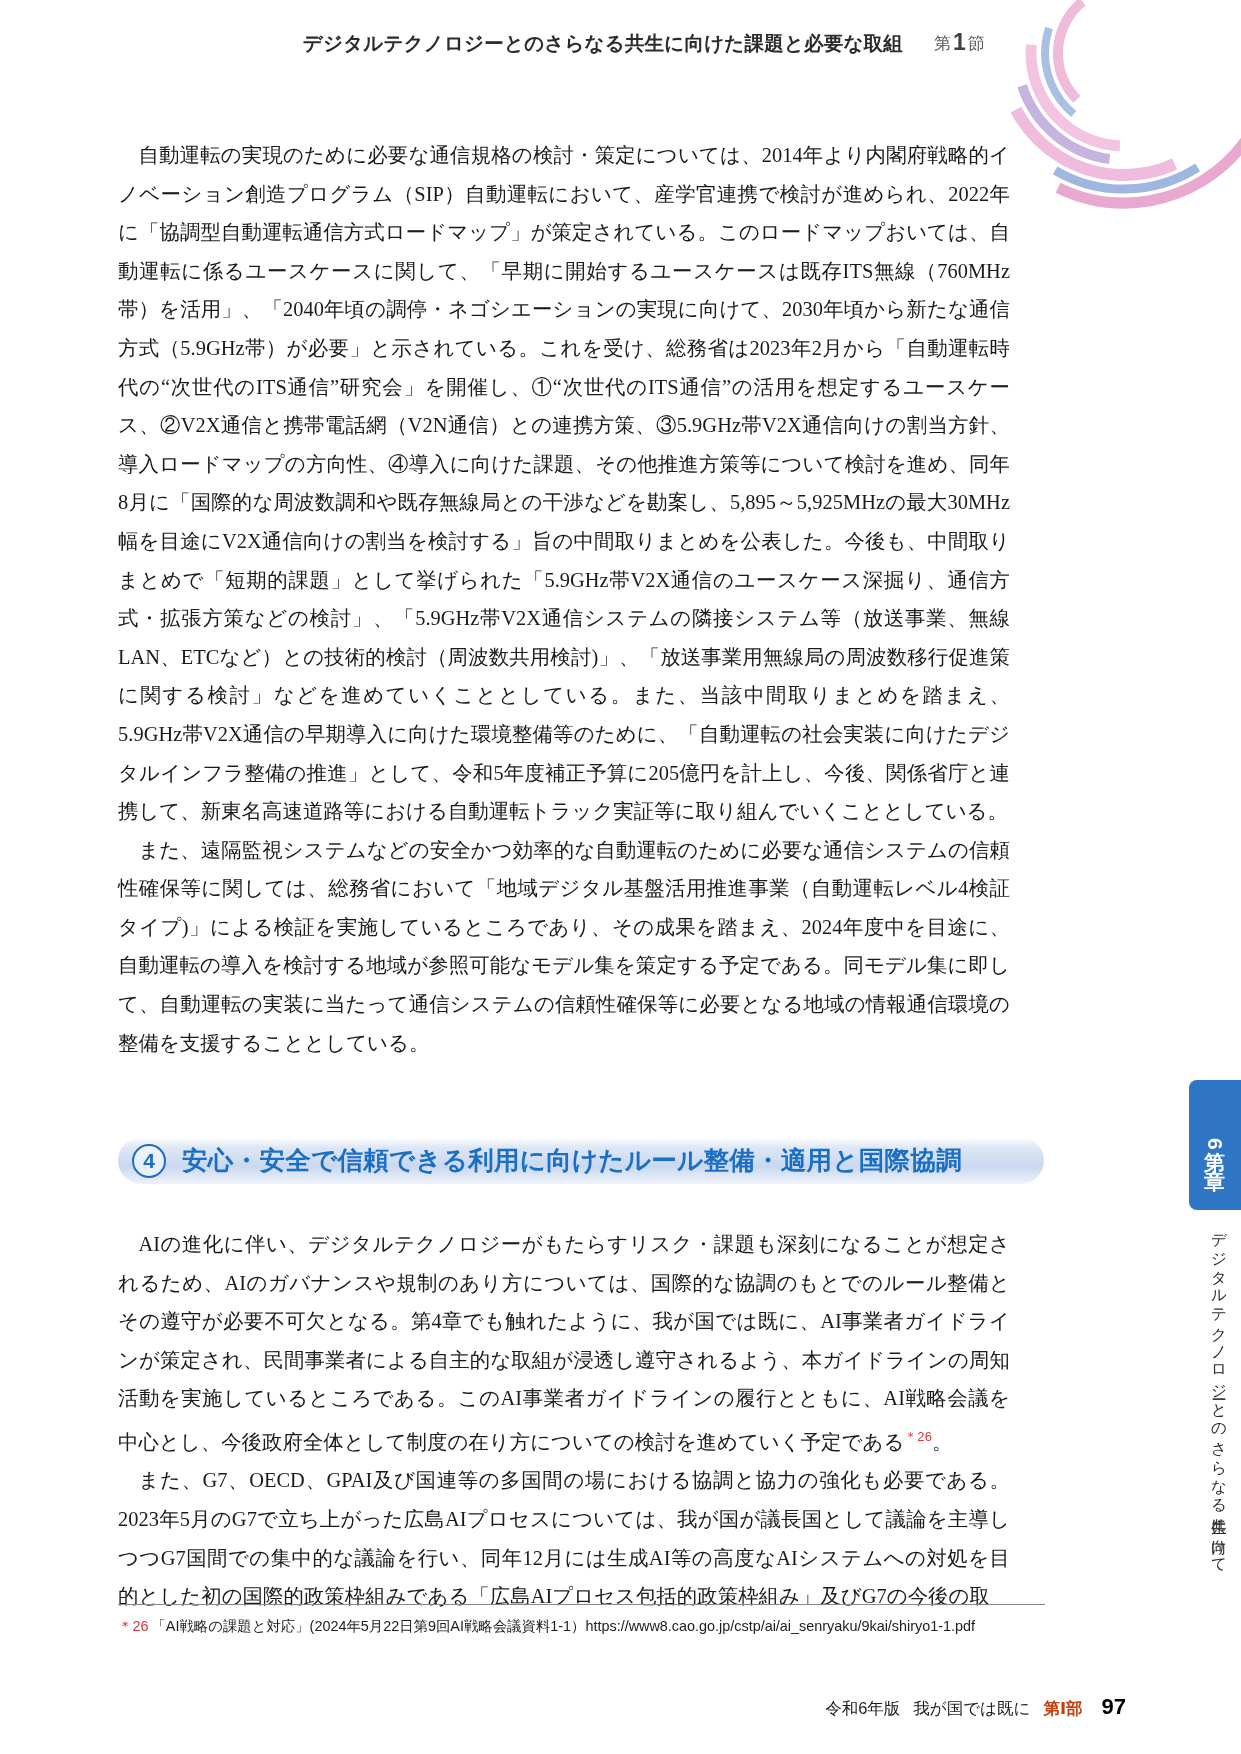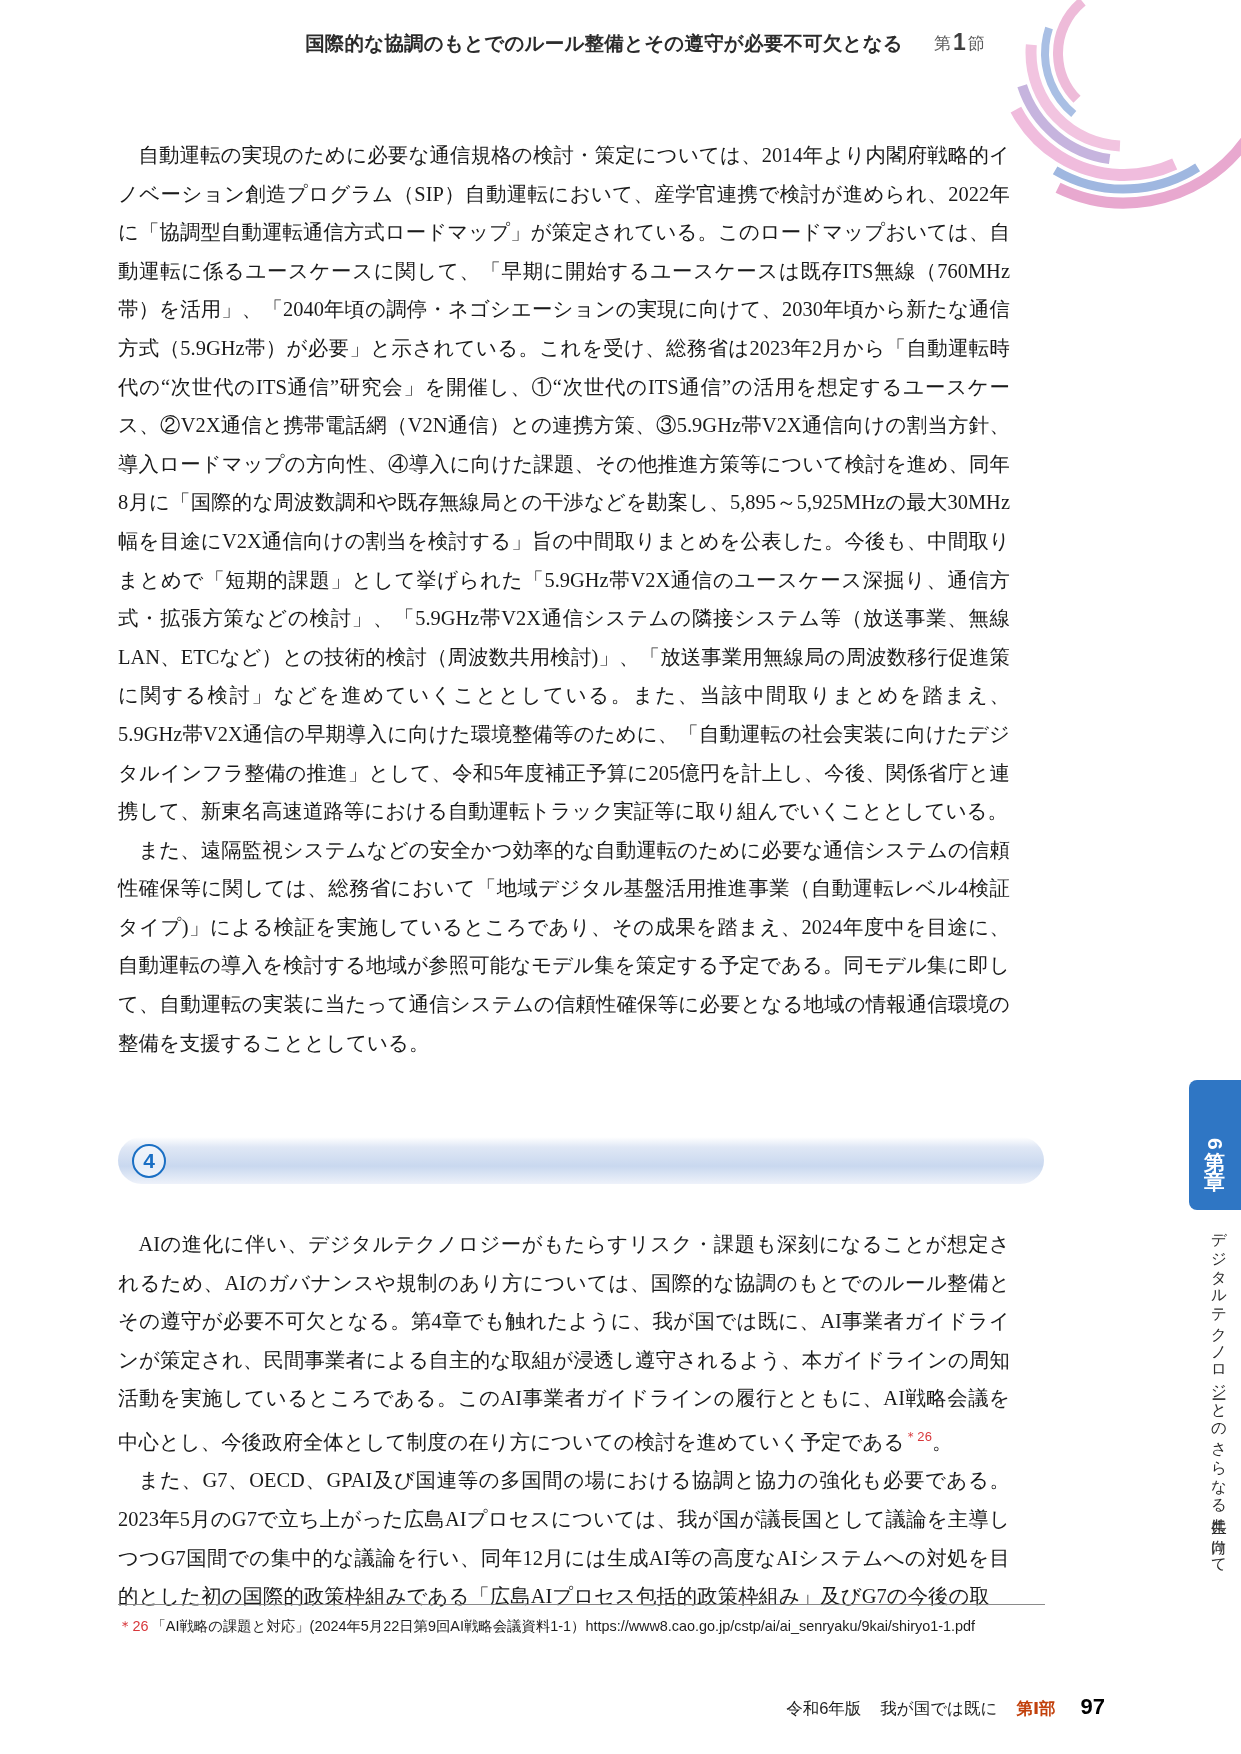--- a/index.html
+++ b/index.html
@@ -154,28 +154,28 @@
   }
   .footnote .mark {
     color: #d8373b;
     margin-right: 3px;
   }
 
   
   .page-footer {
     position: absolute;
     top: 1694px;
-    right: 136px;
+    right: 115px;
     font-family: "Liberation Sans", "DejaVu Sans", sans-serif;
     font-size: 16.5px;
     color: #1c1c1c;
     white-space: nowrap;
     display: flex;
     align-items: baseline;
-    gap: 19px;
+    gap: 13px;
   }
   .page-footer .part {
     color: #c2410c;
     font-weight: bold;
   }
   .page-footer .pgno {
     font-size: 22px;
     font-weight: bold;
     color: #000000;
     margin-left: 6px;
@@ -230,34 +230,35 @@
         <circle cx="165" cy="165" r="136" stroke="#9fb7e0" stroke-width="9" stroke-dasharray="150 1000" stroke-dashoffset="-150" transform="rotate(-6 165 165)"></circle>
         <circle cx="165" cy="165" r="122" stroke="#f0bcdd" stroke-width="12" stroke-dasharray="185 1000" stroke-dashoffset="-135" transform="rotate(2 165 165)"></circle>
         <circle cx="165" cy="165" r="107" stroke="#c6b4de" stroke-width="10" stroke-dasharray="120 1000" stroke-dashoffset="-175" transform="rotate(4 165 165)"></circle>
         <circle cx="165" cy="165" r="93" stroke="#f2c4e0" stroke-width="11" stroke-dasharray="150 1000" stroke-dashoffset="-150" transform="rotate(0 165 165)"></circle>
         <circle cx="165" cy="165" r="79" stroke="#a9bfe4" stroke-width="8" stroke-dasharray="95 1000" stroke-dashoffset="-170" transform="rotate(6 165 165)"></circle>
         <circle cx="165" cy="165" r="66" stroke="#eebbd9" stroke-width="10" stroke-dasharray="110 1000" stroke-dashoffset="-158" transform="rotate(-2 165 165)"></circle>
       </g>
     </svg>
   </div>
 
-  <div class="header-title">国際的な協調のもとでのルール整備とその遵守が必要不可欠となる</div>
+  <div class="header-title">デジタルテクノロジーとのさらなる共生に向けた課題と必要な取組</div>
 
   <div class="header-section">
     <span>第</span><span class="sec-num">1</span><span>節</span>
   </div>
 </div>
 
 <div class="content">
   <p class="body indent">自動運転の実現のために必要な通信規格の検討・策定については、2014年より内閣府戦略的イノベーション創造プログラム（SIP）自動運転において、産学官連携で検討が進められ、2022年に「協調型自動運転通信方式ロードマップ」が策定されている。このロードマップおいては、自動運転に係るユースケースに関して、「早期に開始するユースケースは既存ITS無線（760MHz帯）を活用」、「2040年頃の調停・ネゴシエーションの実現に向けて、2030年頃から新たな通信方式（5.9GHz帯）が必要」と示されている。これを受け、総務省は2023年2月から「自動運転時代の“次世代のITS通信”研究会」を開催し、①“次世代のITS通信”の活用を想定するユースケース、②V2X通信と携帯電話網（V2N通信）との連携方策、③5.9GHz帯V2X通信向けの割当方針、導入ロードマップの方向性、④導入に向けた課題、その他推進方策等について検討を進め、同年8月に「国際的な周波数調和や既存無線局との干渉などを勘案し、5,895～5,925MHzの最大30MHz幅を目途にV2X通信向けの割当を検討する」旨の中間取りまとめを公表した。今後も、中間取りまとめで「短期的課題」として挙げられた「5.9GHz帯V2X通信のユースケース深掘り、通信方式・拡張方策などの検討」、「5.9GHz帯V2X通信システムの隣接システム等（放送事業、無線LAN、ETCなど）との技術的検討（周波数共用検討)」、「放送事業用無線局の周波数移行促進策に関する検討」などを進めていくこととしている。また、当該中間取りまとめを踏まえ、5.9GHz帯V2X通信の早期導入に向けた環境整備等のために、「自動運転の社会実装に向けたデジタルインフラ整備の推進」として、令和5年度補正予算に205億円を計上し、今後、関係省庁と連携して、新東名高速道路等における自動運転トラック実証等に取り組んでいくこととしている。</p>
   <p class="body indent">また、遠隔監視システムなどの安全かつ効率的な自動運転のために必要な通信システムの信頼性確保等に関しては、総務省において「地域デジタル基盤活用推進事業（自動運転レベル4検証タイプ)」による検証を実施しているところであり、その成果を踏まえ、2024年度中を目途に、自動運転の導入を検討する地域が参照可能なモデル集を策定する予定である。同モデル集に即して、自動運転の実装に当たって通信システムの信頼性確保等に必要となる地域の情報通信環境の整備を支援することとしている。</p>
 </div>
 
 <div class="section-heading">
   <div class="heading-badge">4</div>
+  <div class="heading-text">安心・安全で信頼できる利用に向けたルール整備・適用と国際協調</div>
 </div>
 
 <div class="content-2">
   <p class="body indent"><span>AIの進化に伴い、デジタルテクノロジーがもたらすリスク・課題も深刻になることが想定されるため、AIのガバナンスや規制のあり方については、国際的な協調のもとでのルール整備とその遵守が必要不可欠となる。第4章でも触れたように、我が国では既に、AI事業者ガイドラインが策定され、民間事業者による自主的な取組が浸透し遵守されるよう、本ガイドラインの周知活動を実施しているところである。このAI事業者ガイドラインの履行とともに、AI戦略会議を中心とし、今後政府全体として制度の在り方についての検討を進めていく予定である</span><span class="fn-ref">＊26</span><span>。</span></p>
   <p class="body indent">また、G7、OECD、GPAI及び国連等の多国間の場における協調と協力の強化も必要である。2023年5月のG7で立ち上がった広島AIプロセスについては、我が国が議長国として議論を主導しつつG7国間での集中的な議論を行い、同年12月には生成AI等の高度なAIシステムへの対処を目的とした初の国際的政策枠組みである「広島AIプロセス包括的政策枠組み」及びG7の今後の取</p>
 </div>
 
 <div class="footnote-rule"></div>
 <div class="footnote"><span class="mark">＊26</span><span>「AI戦略の課題と対応」(2024年5月22日第9回AI戦略会議資料1-1）https://www8.cao.go.jp/cstp/ai/ai_senryaku/9kai/shiryo1-1.pdf</span></div>
 

